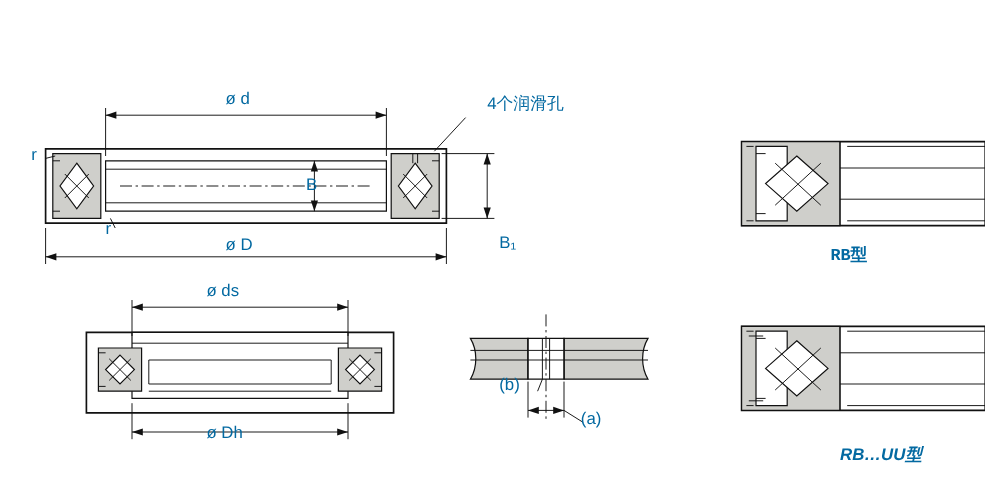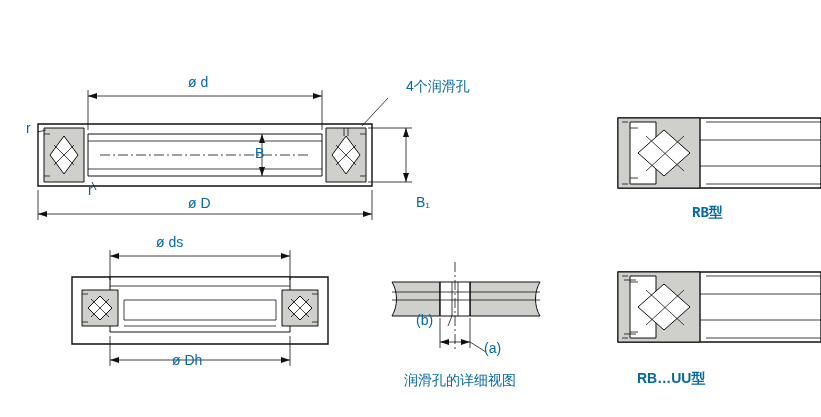--- a/index.html
+++ b/index.html
@@ -164,23 +164,22 @@
   </svg>
 
   <div class="lbl" style="left:188px;top:74px;">ø d</div>
   <div class="lbl" style="left:188px;top:195px;">ø D</div>
   <div class="lbl" style="left:255px;top:145px;">B</div>
   <div class="lbl" style="left:416px;top:146px;margin-top:48px;">B₁</div>
   <div class="lbl" style="left:26px;top:120px;">r</div>
   <div class="lbl" style="left:88px;top:182px;">r</div>
   <div class="lbl" style="left:406px;top:78px;">4个润滑孔</div>
 
-  <div class="lbl" style="left:156px;top:234px;">ø ds</div>
+  <div class="lbl" style="left:172px;top:234px;">ø ds</div>
   <div class="lbl" style="left:172px;top:352px;">ø Dh</div>
 
   <div class="lbl" style="left:416px;top:312px;">(b)</div>
   <div class="lbl" style="left:484px;top:340px;">(a)</div>
-  <div class="lbl" style="left:404px;top:372px;">润滑孔的详细视图</div>
 
   <div class="lbl" style="left:692px;top:204px;font-weight:bold;font-family:Liberation Mono, monospace;">RB型</div>
-  <div class="lbl" style="left:637px;top:370px;font-weight:bold;">RB…UU型</div>
+  <div class="lbl" style="left:700px;top:370px;font-weight:bold;font-style:italic;">RB…UU型</div>
 
 </div>
 
 </body></html>

